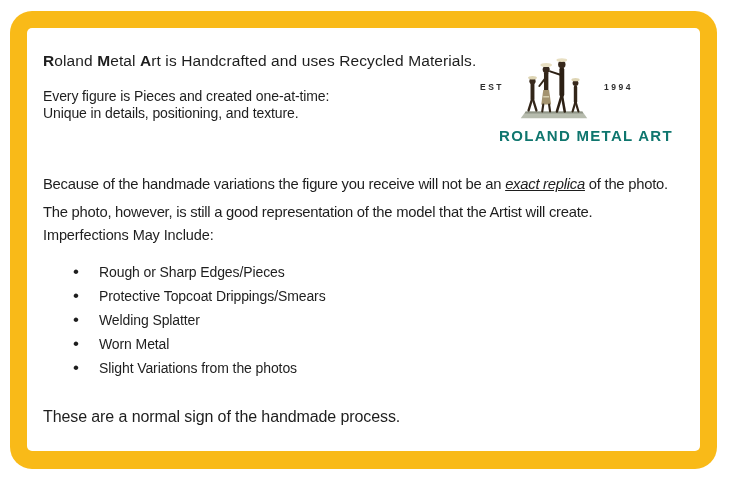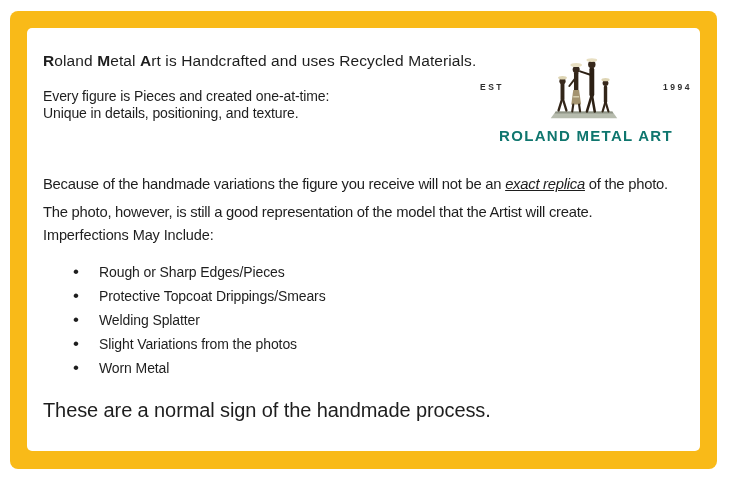--- a/index.html
+++ b/index.html
@@ -7,21 +7,21 @@
     width: 733px; height: 481px;
     background: #ffffff;
     font-family: "Liberation Sans", sans-serif;
     overflow: hidden;
   }
   .card {
     position: absolute;
     left: 10px; top: 11px;
     width: 707px; height: 458px;
     background: #F9BA18;
-    border-radius: 8px;
+    border-radius: 22px;
   }
   .card-inner {
     position: absolute;
     left: 17px; top: 17px; right: 17px; bottom: 18px;
     background: #ffffff;
     border-radius: 5px;
     padding: 24px 20px 0 16px;
     color: #1E1E1E;
   }
   .title {
@@ -39,21 +39,21 @@
   }
   .logo-block {
     position: absolute;
     top: 25px; right: 8px;
     width: 212px;
     text-align: center;
   }
   .logo-top {
     display: flex;
     align-items: center;
-    justify-content: space-between;
+    justify-content: flex-start;
     gap: 6px;
   }
   .logo-est, .logo-year {
     font-size: 8.5px;
     font-weight: 700;
     letter-spacing: 2.5px;
     color: #2e2e2e;
     margin-top: -4px;
     white-space: nowrap;
   }
@@ -92,22 +92,22 @@
     line-height: 24px;
     letter-spacing: -0.1px;
   }
   ul.imperfections-list li::before {
     content: "\2022";
     position: absolute;
     left: 30px;
     font-size: 17px;
   }
   .closing {
-    margin-top: 20px;
-    font-size: 20px;
+    margin-top: 27px;
+    font-size: 16px;
     line-height: 20px;
     letter-spacing: -0.1px;
   }
 </style>
 </head>
 <body>
 
 <div class="card">
   <div class="card-inner">
 
@@ -162,20 +162,20 @@
     </div>
 
     <div class="paragraph"><span>Because of the handmade variations the figure you receive will not be an </span><em class="emph">exact replica</em><span> of the photo. The photo, however, is still a good representation of the model that the Artist will create.</span></div>
 
     <div class="imperfections-heading">Imperfections May Include:</div>
 
     <ul class="imperfections-list">
       <li>Rough or Sharp Edges/Pieces</li>
       <li>Protective Topcoat Drippings/Smears</li>
       <li>Welding Splatter</li>
+      <li>Worn Metal</li>
       <li>Slight Variations from the photos</li>
-      <li>Worn Metal</li>
     </ul>
 
     <div class="closing">These are a normal sign of the handmade process.</div>
 
   </div>
 </div>
 
 </body></html>

